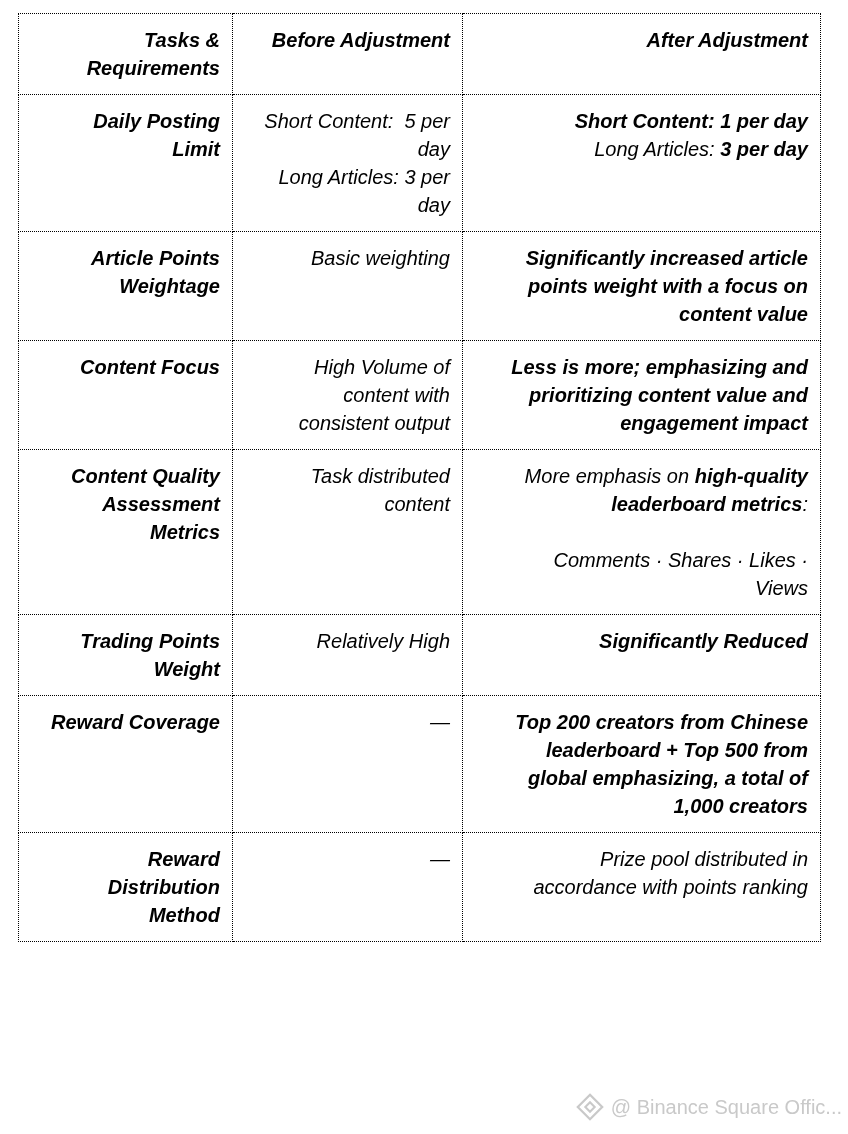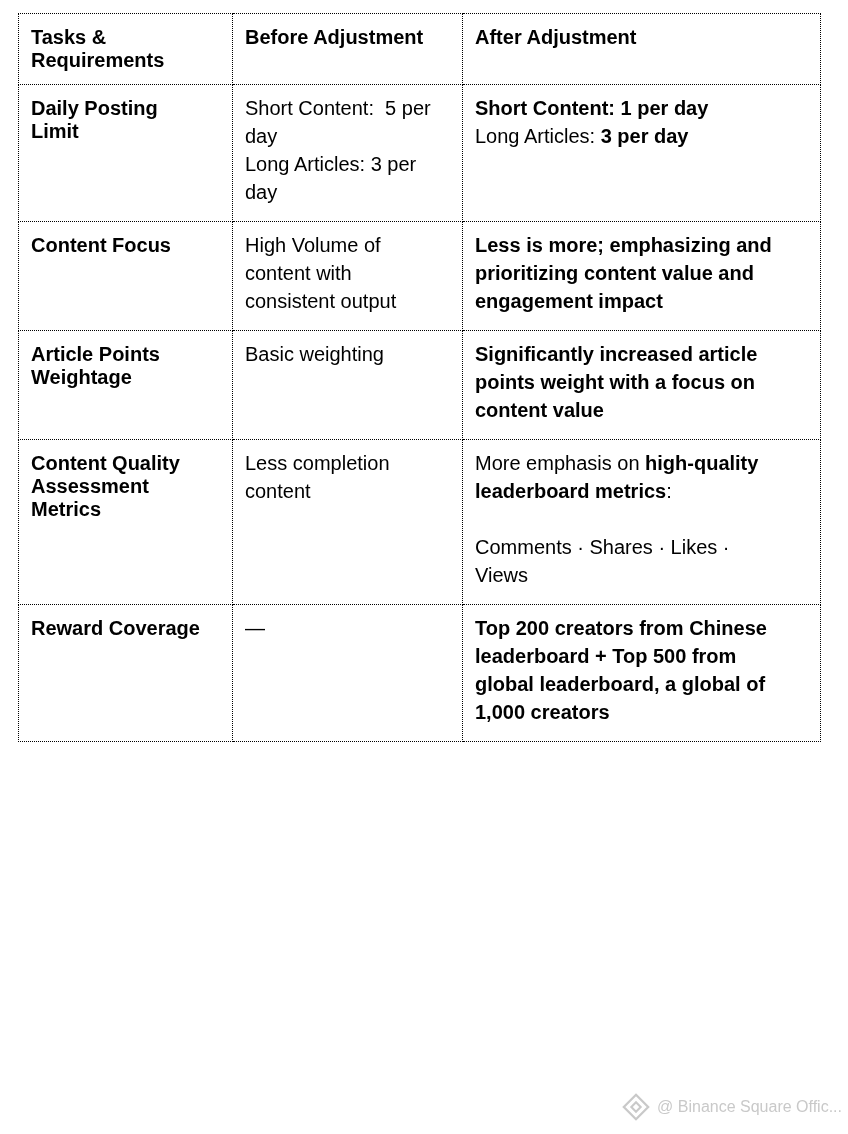--- a/index.html
+++ b/index.html
@@ -14,45 +14,46 @@
   }
   table.cmp {
     border-collapse: collapse;
     table-layout: fixed;
     width: 802px;
     margin: 13px 0 0 18px;
   }
   table.cmp th, table.cmp td {
     border: 1px dotted #000000;
     vertical-align: top;
-    text-align: left;
+    text-align: right;
     padding: 12px 12px;
     font-size: 20px;
-    line-height: 23px;
+    line-height: 28px;
     overflow: hidden;
+    font-style: italic;
   }
   table.cmp th {
     font-weight: bold;
     white-space: pre-line;
   }
   td.label-cell {
     font-weight: bold;
     white-space: pre-line;
   }
   .line { min-height: 28px; }
   .b { font-weight: bold; }
   .watermark {
     position: absolute;
     top: 1092px;
     right: 6px;
     display: flex;
     align-items: flex-start;
     gap: 6px;
     color: #c9c9c9;
-    font-size: 16px;
+    font-size: 20px;
     line-height: 30px;
     white-space: nowrap;
   }
   .watermark svg { display: block; }
 </style>
 </head>
 <body>
 
 <div class="page">
   <table class="cmp">
@@ -78,70 +79,92 @@
             <div class="line"><span>day</span></div>
             <div class="line"><span>Long Articles: 3 per</span></div>
             <div class="line"><span>day</span></div>
           </td>
           <td>
             <div class="line"><span class="b">Short Content: 1 per day</span></div>
             <div class="line"><span>Long Articles: </span><span class="b">3 per day</span></div>
           </td>
         </tr>
         <tr>
+          <td class="label-cell">Article Points
+Weightage</td>
+          <td>
+            <div class="line"><span>Basic weighting</span></div>
+          </td>
+          <td>
+            <div class="line"><span class="b">Significantly increased article</span></div>
+            <div class="line"><span class="b">points weight with a focus on</span></div>
+            <div class="line"><span class="b">content value</span></div>
+          </td>
+        </tr>
+        <tr>
           <td class="label-cell">Content Focus</td>
           <td>
             <div class="line"><span>High Volume of</span></div>
             <div class="line"><span>content with</span></div>
             <div class="line"><span>consistent output</span></div>
           </td>
           <td>
             <div class="line"><span class="b">Less is more; emphasizing and</span></div>
             <div class="line"><span class="b">prioritizing content value and</span></div>
             <div class="line"><span class="b">engagement impact</span></div>
           </td>
         </tr>
         <tr>
-          <td class="label-cell">Article Points
-Weightage</td>
-          <td>
-            <div class="line"><span>Basic weighting</span></div>
-          </td>
-          <td>
-            <div class="line"><span class="b">Significantly increased article</span></div>
-            <div class="line"><span class="b">points weight with a focus on</span></div>
-            <div class="line"><span class="b">content value</span></div>
-          </td>
-        </tr>
-        <tr>
           <td class="label-cell">Content Quality
 Assessment
 Metrics</td>
           <td>
-            <div class="line"><span>Less completion</span></div>
+            <div class="line"><span>Task distributed</span></div>
             <div class="line"><span>content</span></div>
           </td>
           <td>
             <div class="line"><span>More emphasis on </span><span class="b">high-quality</span></div>
             <div class="line"><span class="b">leaderboard metrics</span><span>:</span></div>
             <div class="line">&nbsp;</div>
             <div class="line"><span>Comments · Shares · Likes ·</span></div>
             <div class="line"><span>Views</span></div>
           </td>
         </tr>
         <tr>
+          <td class="label-cell">Trading Points
+Weight</td>
+          <td>
+            <div class="line"><span>Relatively High</span></div>
+          </td>
+          <td>
+            <div class="line"><span class="b">Significantly Reduced</span></div>
+          </td>
+        </tr>
+        <tr>
           <td class="label-cell">Reward Coverage</td>
           <td>
             <div class="line"><span>—</span></div>
           </td>
           <td>
             <div class="line"><span class="b">Top 200 creators from Chinese</span></div>
             <div class="line"><span class="b">leaderboard + Top 500 from</span></div>
-            <div class="line"><span class="b">global leaderboard, a global of</span></div>
+            <div class="line"><span class="b">global emphasizing, a total of</span></div>
             <div class="line"><span class="b">1,000 creators</span></div>
+          </td>
+        </tr>
+        <tr>
+          <td class="label-cell">Reward
+Distribution
+Method</td>
+          <td>
+            <div class="line"><span>—</span></div>
+          </td>
+          <td>
+            <div class="line"><span>Prize pool distributed in</span></div>
+            <div class="line"><span>accordance with points ranking</span></div>
           </td>
         </tr>
       </tbody>
   </table>
 
   <div class="watermark">
     <svg width="30" height="30" viewBox="0 0 32 32">
       <path d="M16 3 L29 16 L16 29 L3 16 Z" fill="none" stroke="#c9c9c9" stroke-width="2.4"></path>
       <path d="M16 11 L21 16 L16 21 L11 16 Z" fill="none" stroke="#c9c9c9" stroke-width="2.2"></path>
     </svg>

